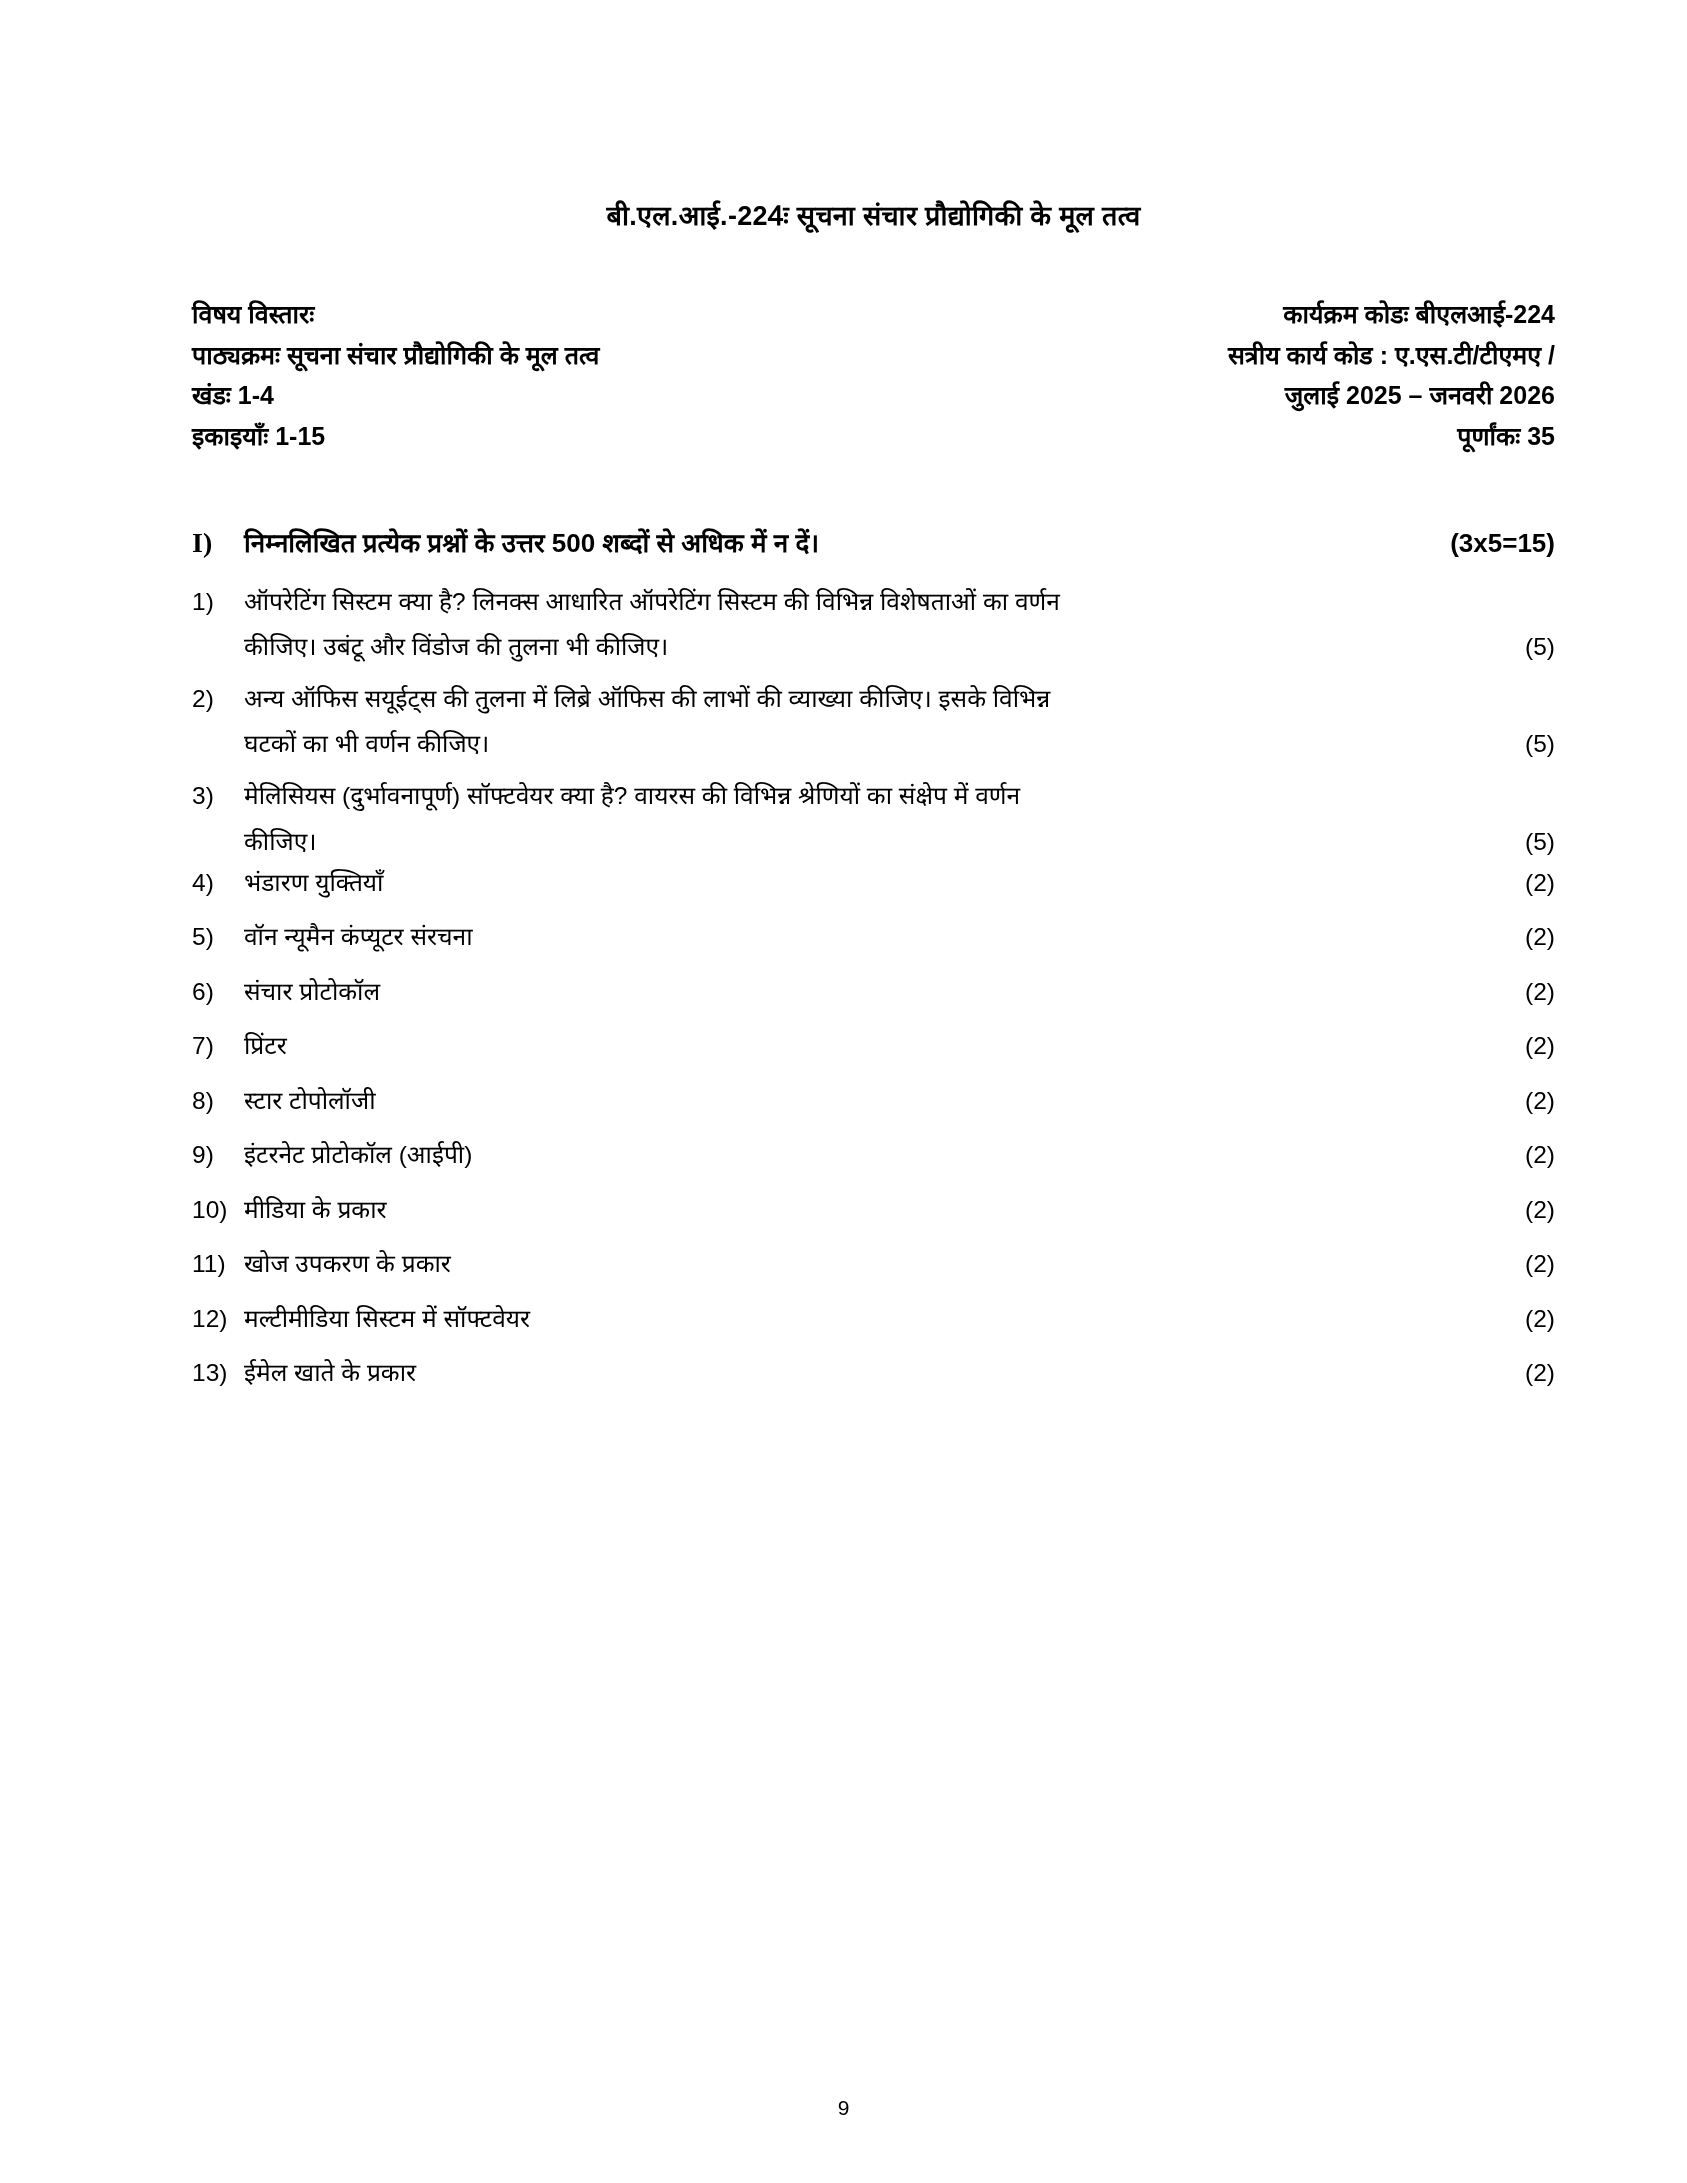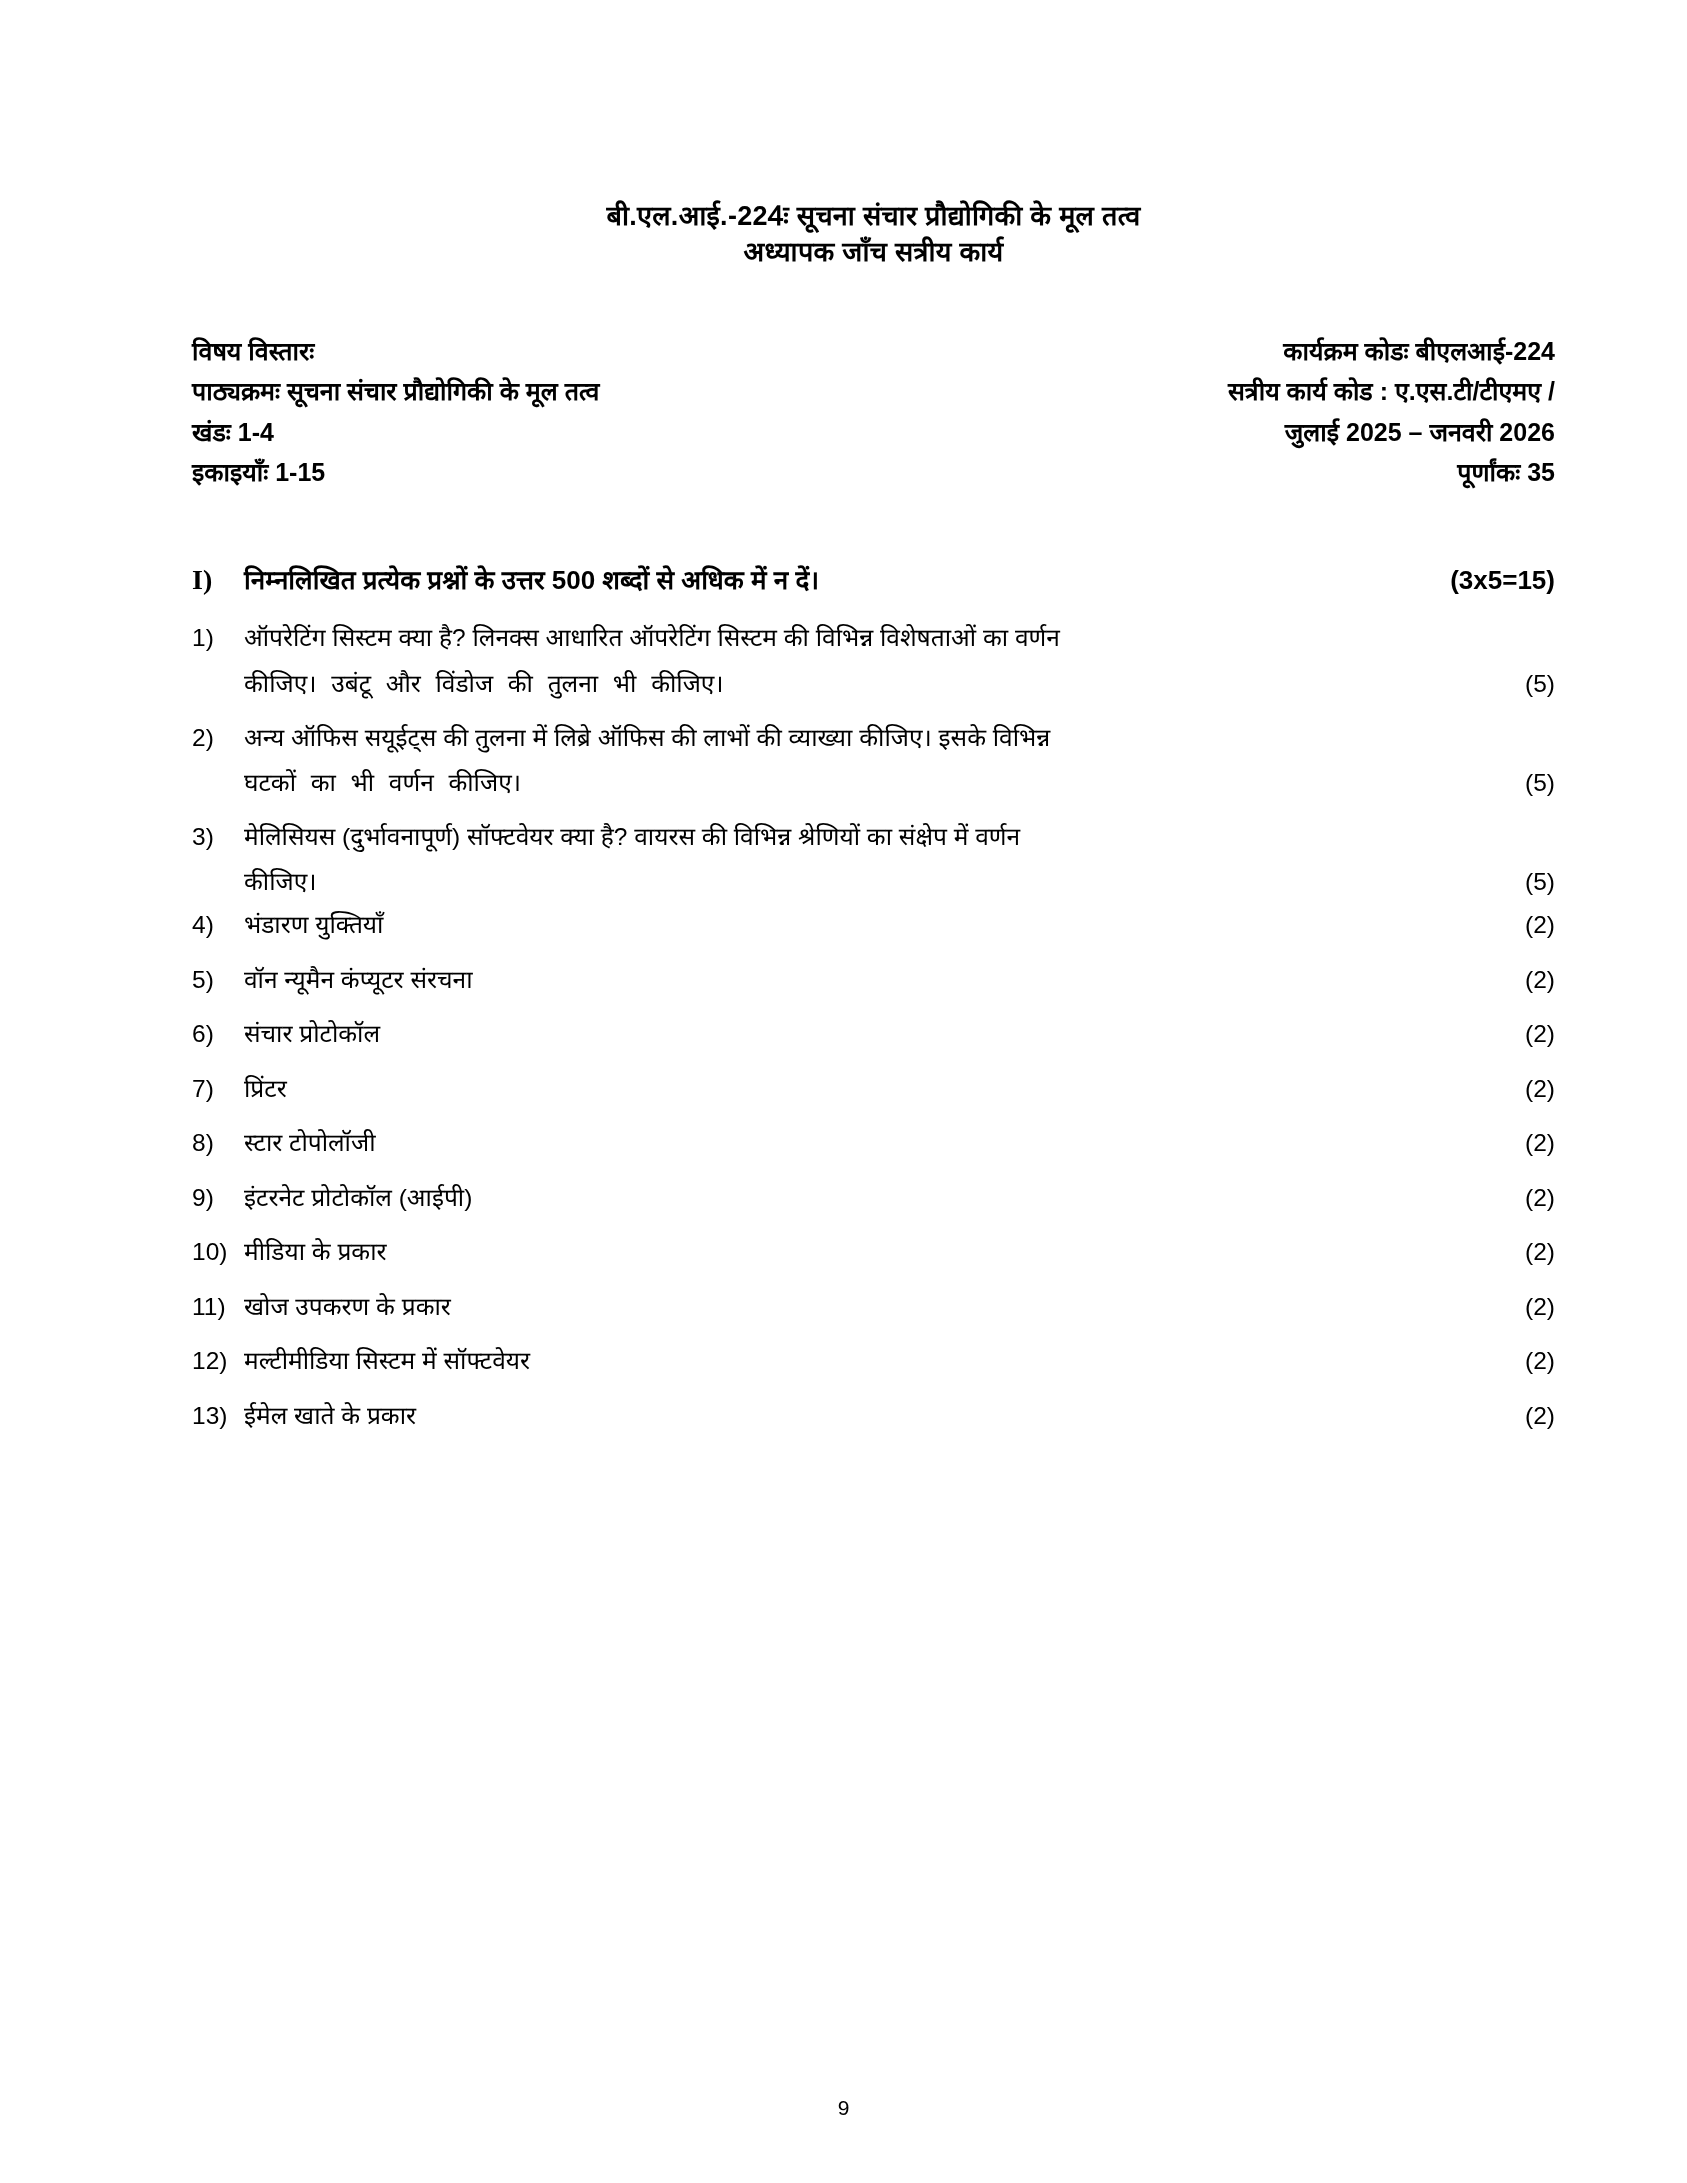--- a/index.html
+++ b/index.html
@@ -111,21 +111,20 @@
     text-align-last: left;
     padding-right: 0;
   }
   .q-line-wrap {
     display: flex;
     justify-content: space-between;
     align-items: baseline;
   }
   .q-line-wrap .ln {
     flex: 1;
-    font-family: Liberation Mono, monospace;
   }
   .q-line-wrap .mk {
     flex: none;
     padding-left: 26.5px;
   }
 
   
   .q-short {
     display: flex;
     align-items: baseline;
@@ -154,21 +153,20 @@
     font-size: 21px;
   }
 </style>
 </head>
 <body>
 
 <div class="page">
 
   <div class="title-block">
     <div class="title-line">बी.एल.आई.-224ः सूचना संचार प्रौद्योगिकी के मूल तत्व</div>
-    <div class="title-line">अध्यापक जाँच सत्रीय कार्य</div>
   </div>
 
   <div class="meta">
     <div class="meta-col-left">
       <div class="meta-line">विषय विस्तारः</div>
       <div class="meta-line">पाठ्यक्रमः सूचना संचार प्रौद्योगिकी के मूल तत्व</div>
       <div class="meta-line">खंडः  1-4</div>
       <div class="meta-line">इकाइयाँः  1-15</div>
     </div>
     <div class="meta-col-right">

